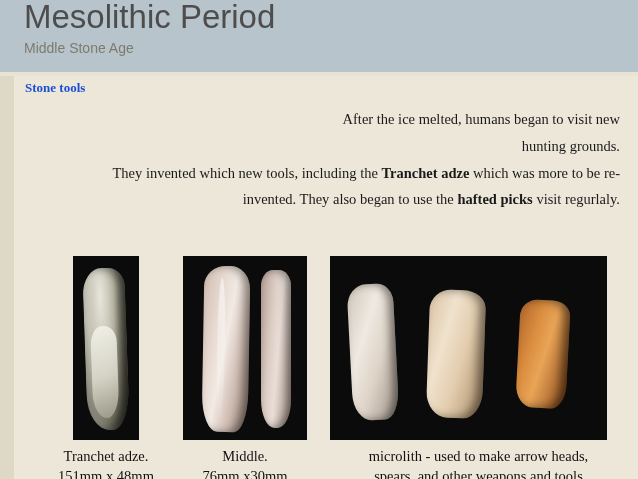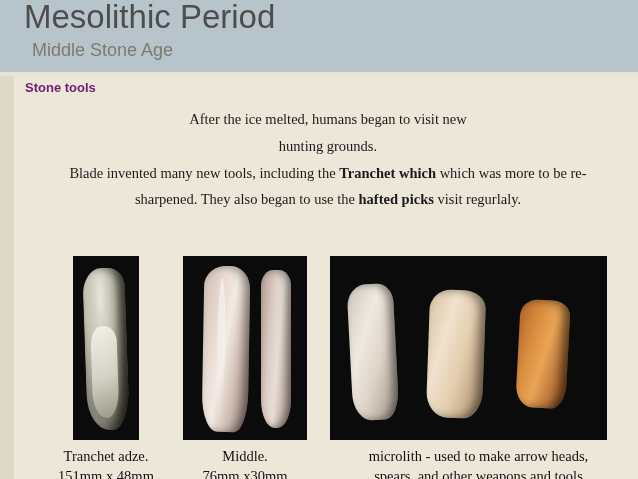--- a/index.html
+++ b/index.html
@@ -44,23 +44,23 @@
     top: -2px;
     font-size: 33px;
     color: #4d4d4d;
     font-family: "Liberation Sans", sans-serif;
     font-weight: normal;
     letter-spacing: 0px;
     white-space: nowrap;
   }
   .subtitle {
     position: absolute;
-    left: 32px;
+    left: 24px;
     top: 40px;
-    font-size: 18px;
+    font-size: 14px;
     color: #7d7b6d;
     font-family: "Liberation Sans", sans-serif;
     font-weight: normal;
     white-space: nowrap;
   }
   
   .left-strip {
     position: absolute;
     left: 0;
     top: 76px;
@@ -68,35 +68,35 @@
     height: 403px;
     background: #ded8c6;
   }
   
   .section-label {
     position: absolute;
     left: 25px;
     top: 80px;
     font-size: 13px;
     font-weight: bold;
-    color: #701a75;
-    font-family: Liberation Sans, sans-serif;
+    color: #1d4ed8;
+    font-family: Liberation Serif, serif;
     white-space: nowrap;
     text-align: center;
   }
   
   .body-text {
     position: absolute;
     left: 36px;
     top: 106px;
     width: 584px;
     font-family: "Liberation Serif", serif;
     font-size: 14.5px;
     color: #1a1a1a;
-    text-align: center;
+    text-align: right;
     line-height: 1.85;
   }
   .body-text b {
     font-weight: bold;
   }
   
   .figures {
     position: absolute;
     left: 0;
     top: 234px;
@@ -229,22 +229,22 @@
   <div class="title">Mesolithic Period</div>
   <div class="subtitle">Middle Stone Age</div>
 
   <div class="left-strip"></div>
 
   <div class="section-label">Stone tools</div>
 
   <div class="body-text">
     <span>After the ice melted, humans began to visit new</span><br>
     <span>hunting grounds.</span><br>
-    <span>Blade invented many new tools, including the </span><b>Tranchet which</b><span> which was more to be re-</span><br>
-    <span>sharpened. They also began to use the </span><b>hafted picks</b><span> visit regurlaly.</span>
+    <span>They invented which new tools, including the </span><b>Tranchet adze</b><span> which was more to be re-</span><br>
+    <span>invented. They also began to use the </span><b>hafted picks</b><span> visit regurlaly.</span>
   </div>
 
   <div class="figures">
 
     <div class="fig" id="fig-tranchet">
       <div class="photo">
         <div class="stone st-tranchet"></div>
       </div>
       <div class="caption">Tranchet adze.
 151mm x 48mm</div>

